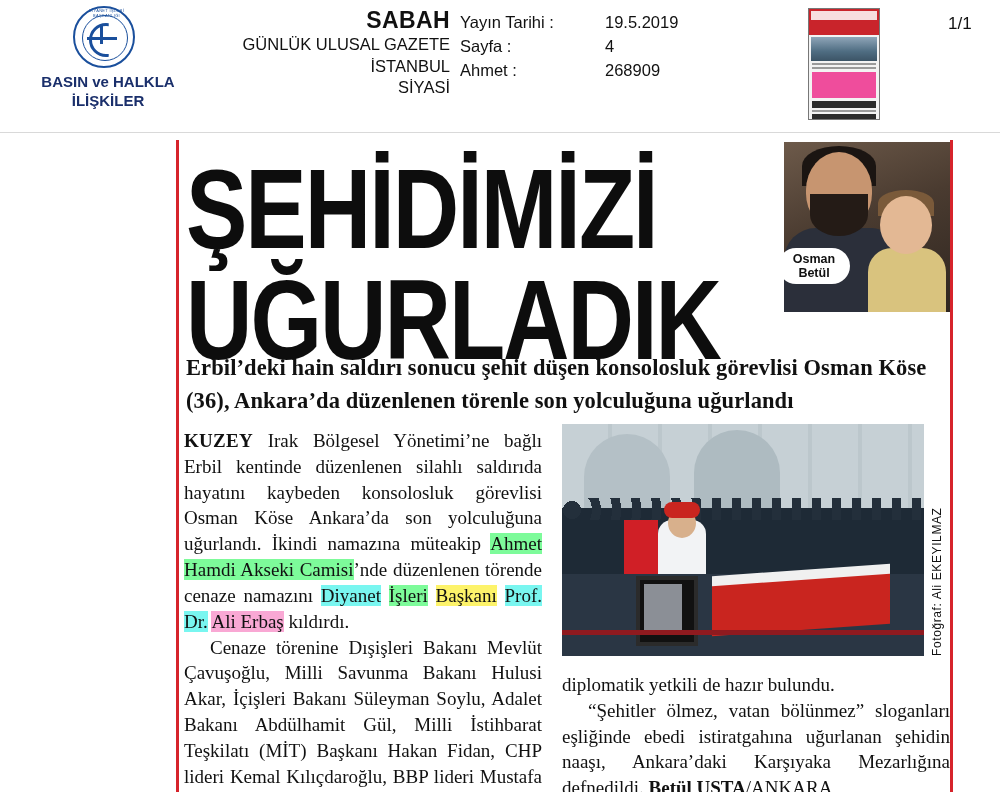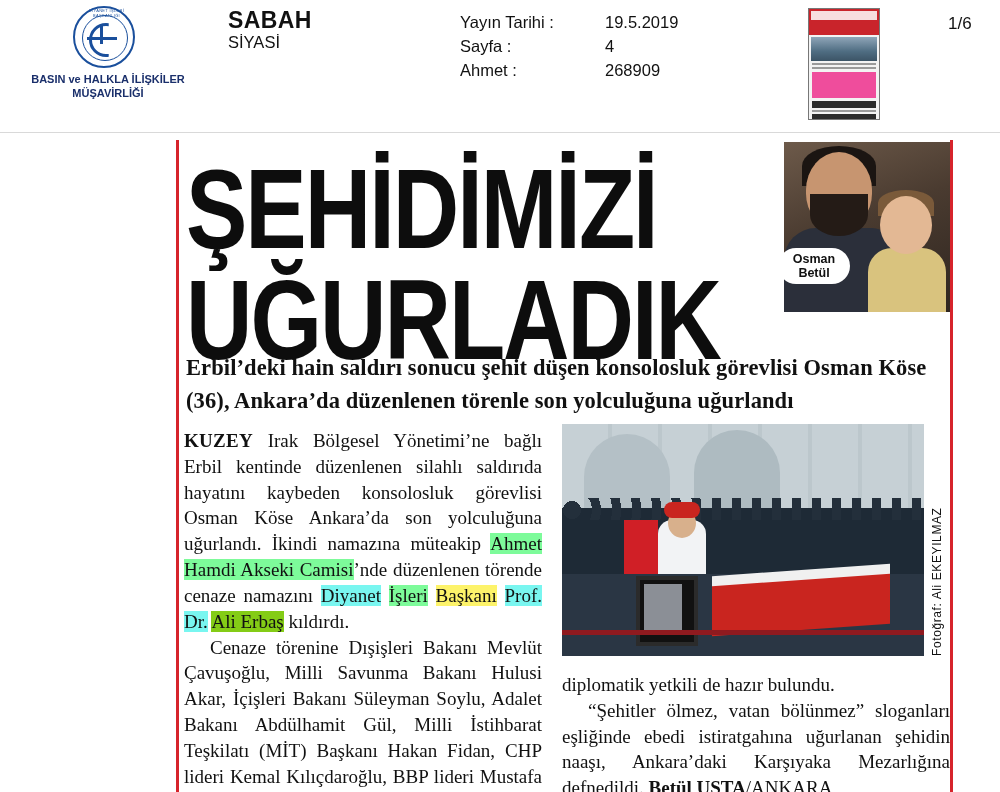--- a/index.html
+++ b/index.html
@@ -27,26 +27,26 @@
     clip-path:polygon(0 0,58% 0,58% 100%,0 100%);
   }
   .logo-mark .bar{position:absolute;left:14px;top:31px;width:30px;height:3px;background:#1a4f9c;}
   .logo-mark .stem{position:absolute;left:27px;top:20px;width:3px;height:18px;background:#1a4f9c;}
   .logo-mark .micro{
     position:absolute;left:0;top:0;width:58px;height:58px;border-radius:50%;
     font-size:4.4px;color:#1a4f9c;letter-spacing:.4px;
   }
   .logo-mark .micro span{position:absolute;top:2px;left:9px;transform:scaleX(.9);}
   .logo-text{
-    margin-top:5px;font-size:11px;font-weight:bold;color:#1a2f6b;line-height:1.25;
+    margin-top:5px;font-size:15px;font-weight:bold;color:#1a2f6b;line-height:1.25;
     font-family:"Liberation Sans", sans-serif;
     margin-left:8px;
   }
   .meta{position:absolute;left:228px;top:8px;width:560px;}
-  .meta-left{position:absolute;left:0;top:0;width:222px;}
+  .meta-left{position:absolute;left:0;top:0;width:222px;text-align:right;}
   .meta-left .m1{font-size:23px;font-weight:bold;letter-spacing:.4px;line-height:1.05;}
   .meta-left .m2{font-size:16.5px;line-height:1.3;margin-top:2px;}
   .meta-left .m3{font-size:16.5px;line-height:1.3;}
   .meta-left .m4{font-size:16.5px;line-height:1.3;}
   .meta-right{position:absolute;left:232px;top:2px;width:330px;text-align:center;}
   .meta-row{font-size:16.5px;line-height:1.47;position:relative;height:24px;}
   .meta-row .lbl{position:absolute;left:0;top:0;}
   .meta-row .val{position:absolute;left:145px;top:0;}
   .thumb{position:absolute;left:808px;top:8px;width:70px;height:110px;border:1px solid #777;background:#f3f3f3;overflow:hidden;}
   .thumb .t-top{height:26px;background:#c9242b;position:relative;}
@@ -94,21 +94,21 @@
   .col-left{
     position:absolute;left:184px;top:428px;width:358px;
     font-family:"Liberation Serif", serif;font-size:19px;line-height:1.36;color:#111;
     text-align:justify;
   }
   .col-left p{margin:0;}
   .col-left .indent{text-indent:26px;}
   .hl-g{background:#7dfb9a;}
   .hl-c{background:#79f6f0;}
   .hl-y{background:#fdf36a;}
-  .hl-p{background:#84cc16;}
+  .hl-p{background:#f9a8d4;}
   .small-caps{font-variant:small-caps;font-weight:bold;letter-spacing:.3px;}
   .col-right{
     position:absolute;left:562px;top:672px;width:388px;
     font-family:"Liberation Serif", serif;font-size:19px;line-height:1.36;color:#111;text-align:justify;
   }
   .col-right p{margin:0;}
   .col-right .indent{text-indent:26px;}
   .byline{font-weight:bold;}
   
   .photo{position:absolute;left:562px;top:424px;width:362px;height:232px;overflow:hidden;background:#6f7f8c;}
@@ -149,27 +149,28 @@
       <div class="inner"></div>
       <div class="crescent"></div>
       <div class="stem"></div>
       <div class="bar"></div>
       <div class="micro">
           <span>DİYANET İŞLERİ BAŞKANLIĞI</span>
         </div>
     </div>
     <div class="logo-text">
       <div>BASIN ve HALKLA İLİŞKİLER</div>
-      <div>MÜŞAVİRLİĞİ</div>
     </div>
   </div>
 
   <div class="meta">
     <div class="meta-left">
       <div class="m1">SABAH</div>
+      <div class="m2">GÜNLÜK ULUSAL GAZETE</div>
+      <div class="m3">İSTANBUL</div>
       <div class="m4">SİYASİ</div>
     </div>
     <div class="meta-right">
       <div class="meta-row">
         <span class="lbl">Yayın Tarihi :</span>
         <span class="val">19.5.2019</span>
       </div>
       <div class="meta-row">
         <span class="lbl">Sayfa :</span>
         <span class="val">4</span>
@@ -185,21 +186,21 @@
     <div class="t-top"></div>
     <div class="t-img"></div>
     <div class="t-line"></div>
     <div class="t-line"></div>
     <div class="t-pink"></div>
     <div class="t-blk"></div>
     <div class="t-line"></div>
     <div class="t-blk"></div>
   </div>
 
-  <div class="pageno">1/6</div>
+  <div class="pageno">1/1</div>
 </div>
 <div class="hr"></div>
 
 <div class="rule-left"></div>
 <div class="rule-right"></div>
 
 <div class="headline">
   <div class="l1">ŞEHİDİMİZİ</div>
   <div class="l2">UĞURLADIK</div>
 </div>

